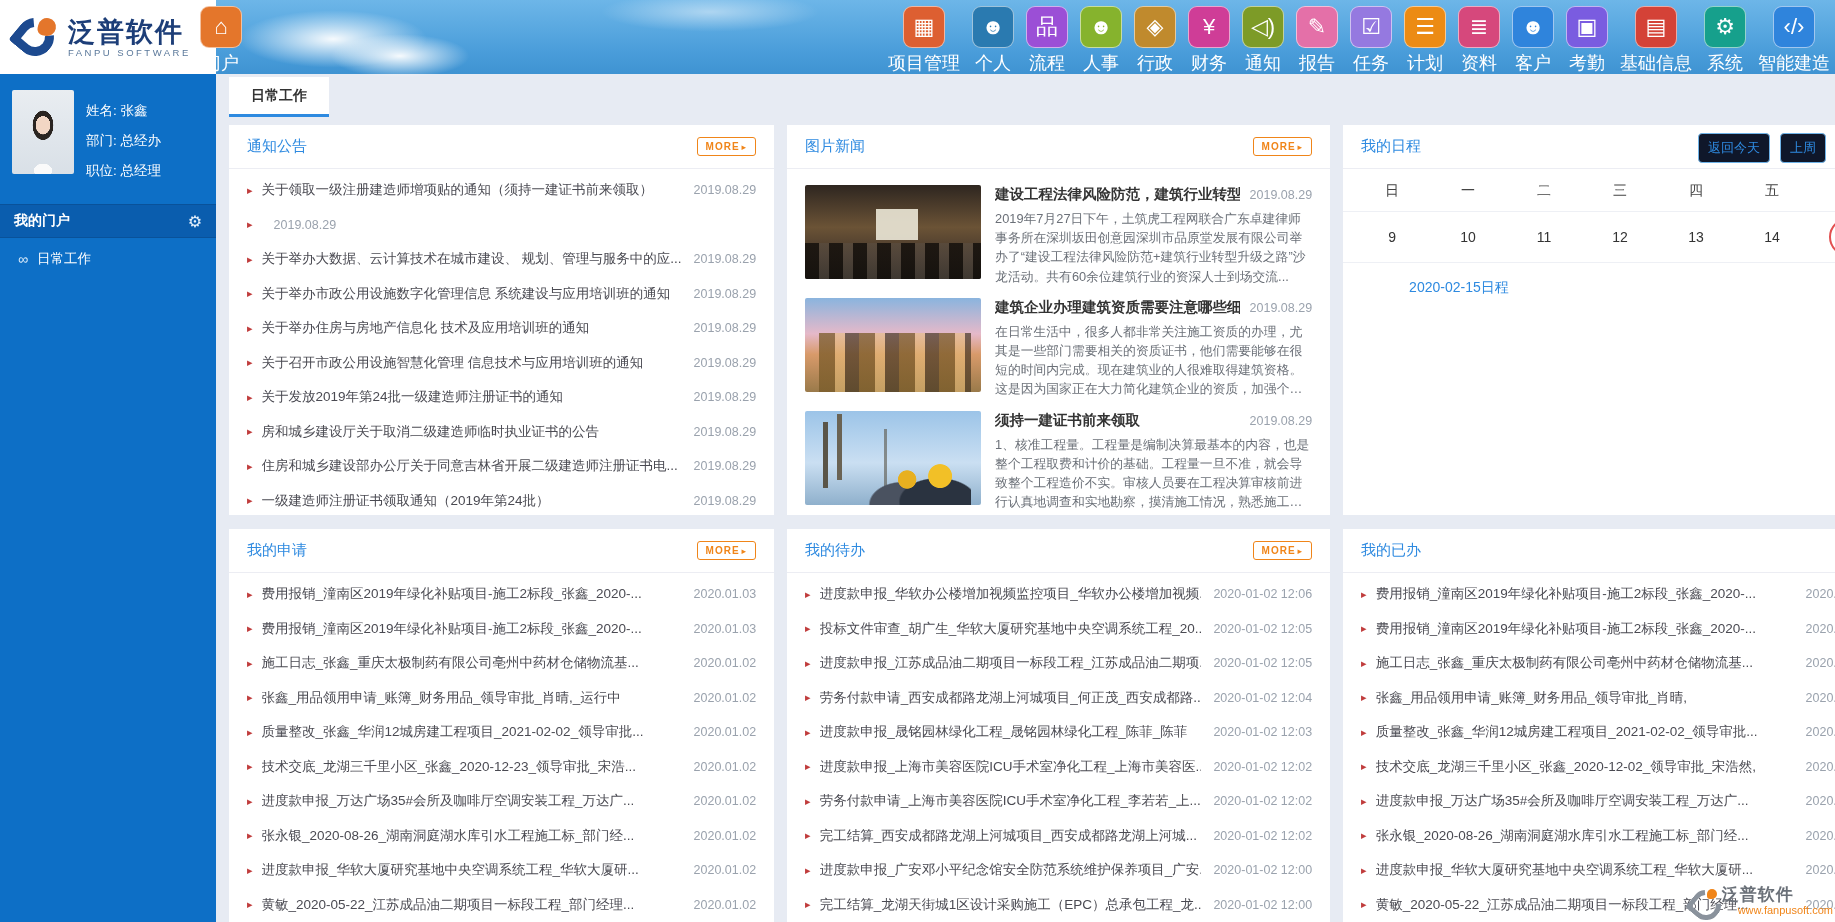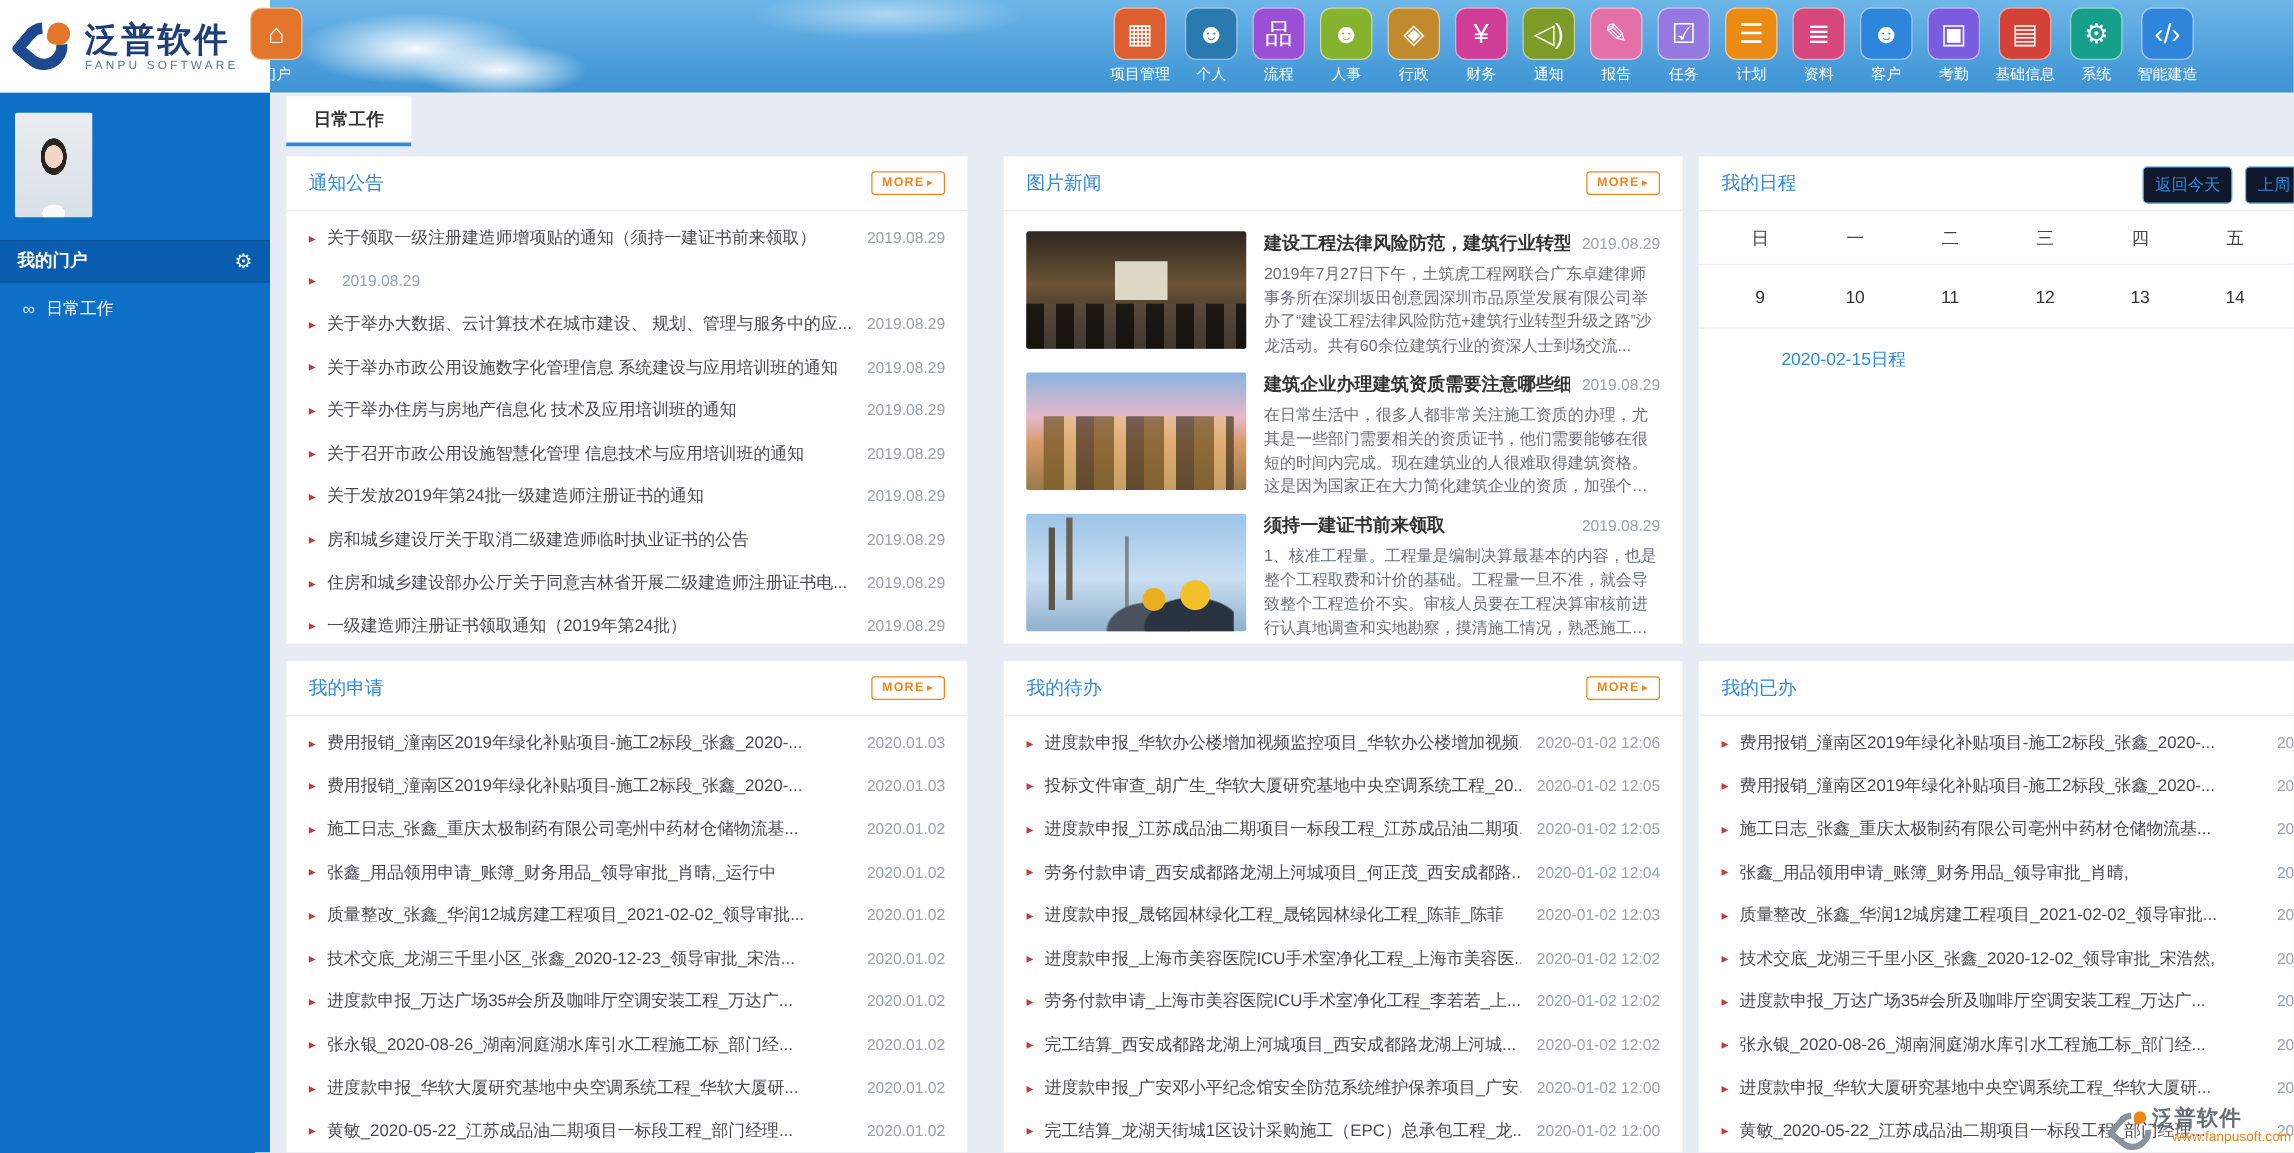--- a/index.html
+++ b/index.html
@@ -15,21 +15,21 @@
   .cloud3 { left:600px; top:-8px; width:220px; height:40px; opacity:.5; }
   .logo { position:absolute; left:0; top:0; width:216px; height:74px; background:#fff; display:flex; align-items:center; padding-left:14px; cursor:pointer; }
   .logo-mark { position:relative; width:46px; height:46px; margin-right:8px; }
   .lm-blue { position:absolute; left:2px; top:4px; width:38px; height:38px; border:9px solid #1d4a8f; border-radius:50% 50% 50% 4px; border-top-color:transparent; transform:rotate(40deg); }
   .lm-orange { position:absolute; right:4px; top:4px; width:18px; height:18px; background:#e4762b; border-radius:50% 50% 50% 6px; transform:rotate(12deg); }
   .logo-cn { font-size:27px; font-weight:bold; color:#1d3e78; letter-spacing:2px; line-height:30px; }
   .logo-en { font-size:9.5px; color:#5a789a; letter-spacing:2.5px; }
   .module { display:flex; flex-direction:column; align-items:center; cursor:pointer; flex:0 0 auto; }
   .home-module { position:absolute; left:200px; top:6px; }
   .mod-icon { width:42px; height:42px; border-radius:9px; border:1px solid rgba(255,255,255,.55); display:flex; align-items:center; justify-content:center; color:#fff; font-size:22px; line-height:1; }
-  .mod-label { margin-top:3px; font-size:12px; color:#fff; white-space:nowrap; }
+  .mod-label { margin-top:3px; font-size:18px; color:#fff; white-space:nowrap; }
   .modules { position:absolute; left:888px; top:6px; display:flex; gap:12px; }
 
   
   .sidebar { position:absolute; left:0; top:74px; bottom:0; width:216px; background:#0d6fc6; z-index:4; }
   .profile { position:relative; padding:16px 10px 18px 12px; display:flex; }
   .avatar { width:62px; height:84px; flex:0 0 62px; border-radius:2px; background:
       radial-gradient(ellipse 13px 10px at 50% 96%, #fafafa 0%, #fafafa 70%, transparent 71%),
       radial-gradient(ellipse 12px 15px at 50% 42%, #f2d6c4 0%, #f2d6c4 60%, transparent 62%),
       radial-gradient(ellipse 17px 24px at 50% 42%, #2a2420 0%, #2a2420 60%, transparent 62%),
       linear-gradient(180deg,#e9edf1 0%,#d9e0e7 100%); }
@@ -40,21 +40,21 @@
   .gear { color:#e8f2fc; font-size:16px; cursor:pointer; }
   .side-item { display:flex; align-items:center; color:#fff; font-size:13.5px; padding:12px 14px 12px 18px; cursor:pointer; }
   .link-ic { margin-right:9px; font-size:14px; color:#dcecfa; }
 
   
   .main { margin-left:216px; }
   .tabstrip { height:43px; padding-top:3px; }
   .tab { display:inline-block; margin-left:13px; background:#fff; padding:0 22px; line-height:37px; font-size:14px; font-weight:bold; color:#333; border-bottom:3px solid #2e8ae0; cursor:pointer; }
   .cols { display:flex; gap:13px; padding:8px 0 0 13px; align-items:flex-start; }
   .col { display:flex; flex-direction:column; gap:14px; }
-  .col-1 { width:546px; } .col-2 { width:543px;margin-left:16px; } .col-3 { width:543px; }
+  .col-1 { width:546px; } .col-2 { width:543px; } .col-3 { width:543px; }
 
   .panel { background:#fff; overflow:hidden; position:relative; }
   .h390 { height:390px; } .h393 { height:393px; }
   .p-head { height:44px; display:flex; align-items:center; padding:0 18px; border-bottom:1px solid #ecedf3; }
   .p-title { color:#2e8ae0; font-size:15px; flex:1; }
   .more { background:#fff; border:1px solid #f08519; color:#f08519; font-size:10px; font-weight:bold; letter-spacing:1px; border-radius:3px; padding:3px 8px; cursor:pointer; font-family:inherit; }
   .more .more-arrow { margin-left:2px; font-size:9px; }
 
   .plist { list-style:none; padding:4px 18px 0 18px; }
   .row { display:flex; align-items:center; height:34.5px; cursor:pointer; }
@@ -243,20 +243,25 @@
             <span class="glyph">‹/›</span>
           </div>
           <div class="mod-label">智能建造</div>
         </div>
       </nav>
   </header>
 
   <aside class="sidebar">
     <div class="profile">
       <div class="avatar"></div>
+      <div class="p-lines">
+        <div class="p-line">姓名: 张鑫</div>
+        <div class="p-line">部门: 总经办</div>
+        <div class="p-line">职位: 总经理</div>
+      </div>
     </div>
     <div class="portal-band">
       <span class="band-label">我的门户</span>
       <span class="gear">⚙</span>
     </div>
     <div class="side-item">
       <span class="link-ic">∞</span>
       <span>日常工作</span>
     </div>
   </aside>

